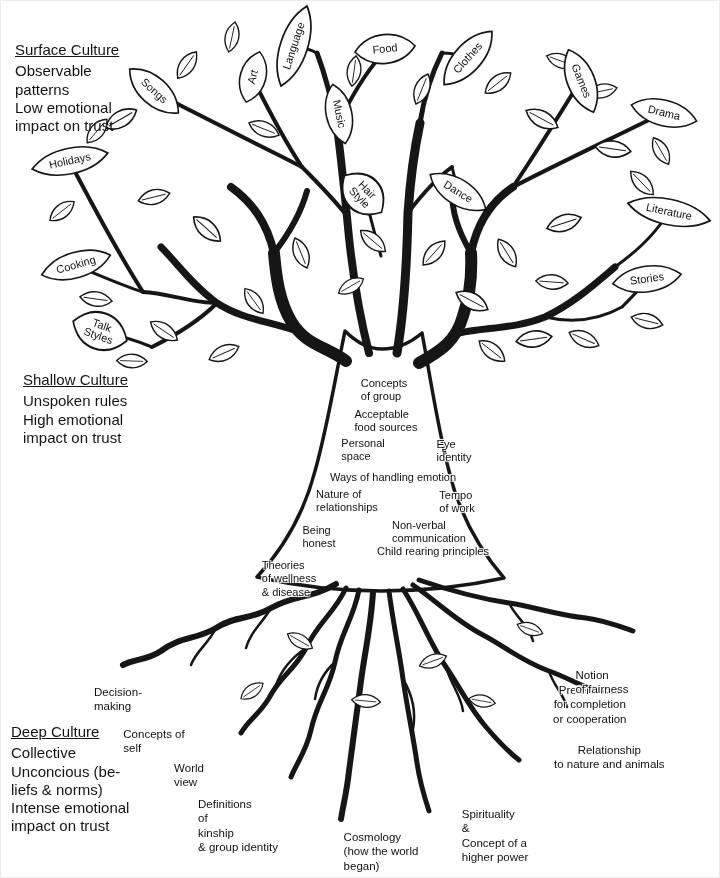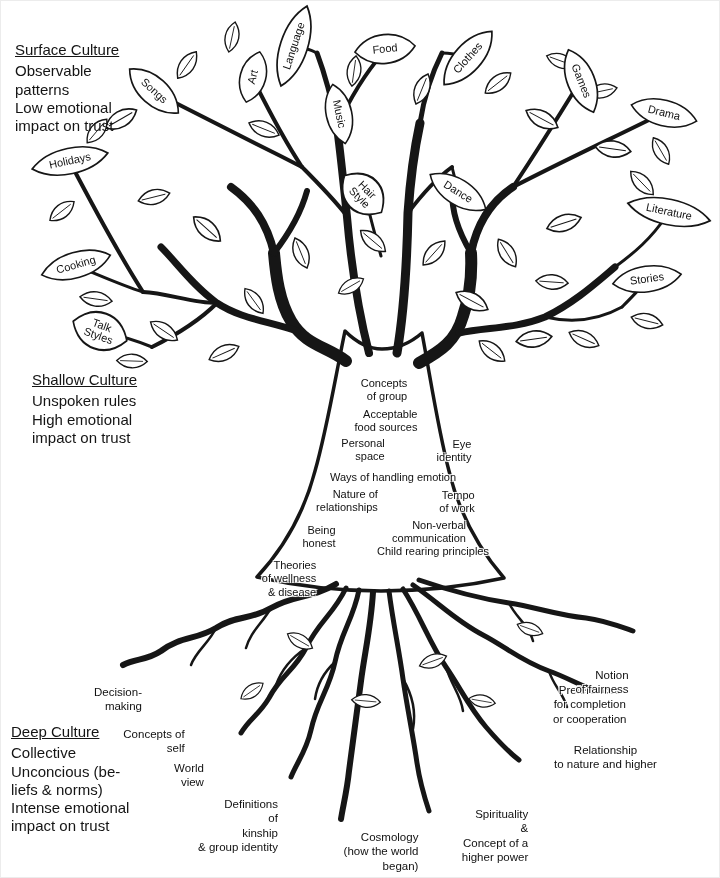--- a/index.html
+++ b/index.html
@@ -11,21 +11,21 @@
   .tree-svg { position:absolute; left:0; top:0; }
 
   .section { position:absolute; font-size:15px; line-height:1.22; }
   .sec-h { text-decoration:underline; margin-bottom:3px; }
 
   .leafL {
     position:absolute; font-size:11px; line-height:1.02; text-align:center;
     white-space:nowrap; color:#111;
   }
   .tlabel, .dlabel, .dlabelL {
-    position:absolute; text-align:right; white-space:nowrap; color:#111;
+    position:absolute; text-align:left; white-space:nowrap; color:#111;
     text-shadow:-1px -1px 0 #fff,1px -1px 0 #fff,-1px 1px 0 #fff,1px 1px 0 #fff,0 0 3px #fff;
   }
   .tlabel { transform:translate(-50%,-50%); font-size:11px; line-height:1.22; }
   .dlabel { transform:translate(-50%,-50%); font-size:11.5px; line-height:1.25;margin-top:17px; }
   .dlabelL { font-size:11.5px; line-height:1.25; text-align:center; }
 </style>
 </head>
 <body>
 
 <div class="canvas">
@@ -166,21 +166,21 @@
   <div class="section" style="left:14px;top:40px">
     <div class="sec-h">Surface Culture</div>
     <div>
         <div>Observable</div>
         <div>patterns</div>
         <div>Low emotional</div>
         <div>impact on trust</div>
       </div>
   </div>
 
-  <div class="section" style="left:31px;top:370px">
+  <div class="section" style="left:22px;top:370px">
     <div class="sec-h">Shallow Culture</div>
     <div>
         <div>Unspoken rules</div>
         <div>High emotional</div>
         <div>impact on trust</div>
       </div>
   </div>
 
   <div class="section" style="left:10px;top:722px">
     <div class="sec-h">Deep Culture</div>
@@ -309,21 +309,21 @@
       <div>Concept of a</div>
       <div>higher power</div>
     </div>
   <div class="dlabel" style="left:380px;top:834px">
       <div>Cosmology</div>
       <div>(how the world</div>
       <div>began)</div>
     </div>
   <div class="dlabelL" style="left:553px;top:742px">
       <div>Relationship</div>
-      <div>to nature and higher</div>
+      <div>to nature and animals</div>
     </div>
   <div class="dlabelL" style="left:552px;top:682px">
       <div>Preferences</div>
       <div>for completion</div>
       <div>or cooperation</div>
     </div>
   <div class="dlabel" style="left:601px;top:664px">
       <div>Notion</div>
       <div>of fairness</div>
     </div>

